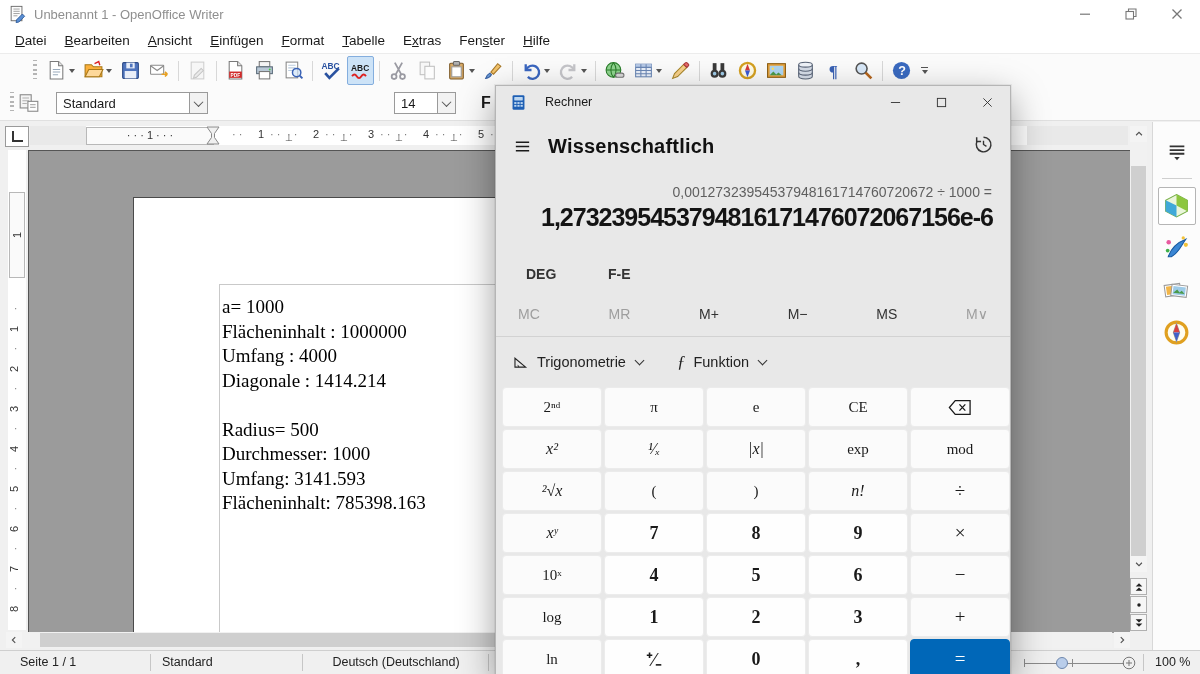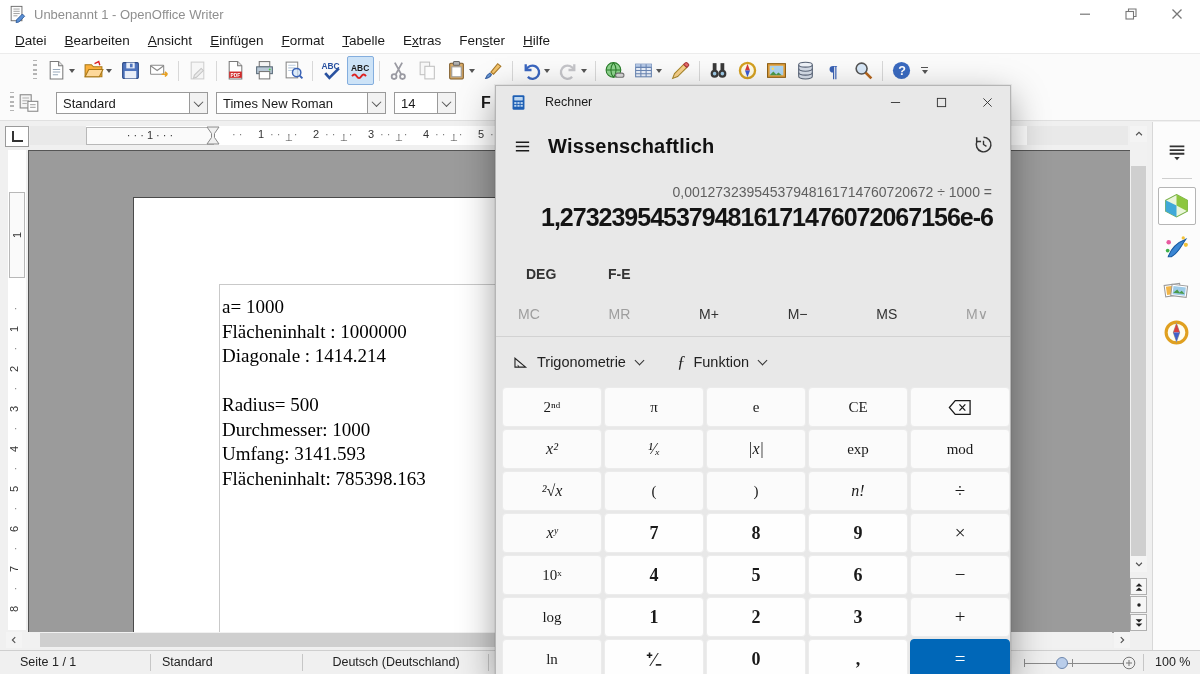--- a/index.html
+++ b/index.html
@@ -442,26 +442,20 @@
         <rect x="9" y="8.5" width="9" height="9" fill="#fff" stroke="#8a8a8a"></rect>
         <path d="M11 11.5h5M11 14h5" stroke="#b0b0b0"></path>
       </svg>
     </span>
   <div class="combo" style="left:56px;width:152px">
     <span class="val">Standard</span>
     <span class="chvbox">
         <span class="chv"></span>
       </span>
   </div>
-  <div class="combo" style="left:216px;width:170px">
-    <span class="val">Times New Roman</span>
-    <span class="chvbox">
-        <span class="chv"></span>
-      </span>
-  </div>
   <div class="combo" style="left:394px;width:62px">
     <span class="val">14</span>
     <span class="chvbox">
         <span class="chv"></span>
       </span>
   </div>
   <span id="bold-btn">F</span>
 </div>
 
 <div id="lbox" class="abs">
@@ -519,21 +513,21 @@
     <span class="vdots" style="top: 353px;">·</span>
     <span class="vnum" style="top: 413px;">7</span>
     <span class="vdots" style="top: 393px;">·</span>
     <span class="vnum" style="top: 453px;">8</span>
     <span class="vdots" style="top: 433px;">·</span>
   </div>
 
 <div id="canvas" class="abs">
   <div id="page">
     <div id="boundary"></div>
-    <div id="doc-text"><div class="dline">a= 1000</div><div class="dline">Flächeninhalt : 1000000</div><div class="dline">Diagonale : 1414.214</div><div class="dline">&nbsp;</div><div class="dline">Radius= 500</div><div class="dline">Durchmesser: 1000</div><div class="dline">Umfang: 3141.593</div><div class="dline">Flächeninhalt: 785398.163</div></div>
+    <div id="doc-text"><div class="dline">a= 1000</div><div class="dline">Flächeninhalt : 1000000</div><div class="dline">Umfang : 4000</div><div class="dline">Diagonale : 1414.214</div><div class="dline">&nbsp;</div><div class="dline">Radius= 500</div><div class="dline">Durchmesser: 1000</div><div class="dline">Umfang: 3141.593</div><div class="dline">Flächeninhalt: 785398.163</div></div>
   </div>
 </div>
 
 <div id="vscroll" class="abs">
   <span class="sbtn" style="top:0">
       <span class="ic">
         <svg viewBox="0 0 12 12">
           <path d="M2.5 7.5L6 4l3.5 3.5" fill="none" stroke="#505050" stroke-width="1.3"></path>
         </svg>
       </span>

